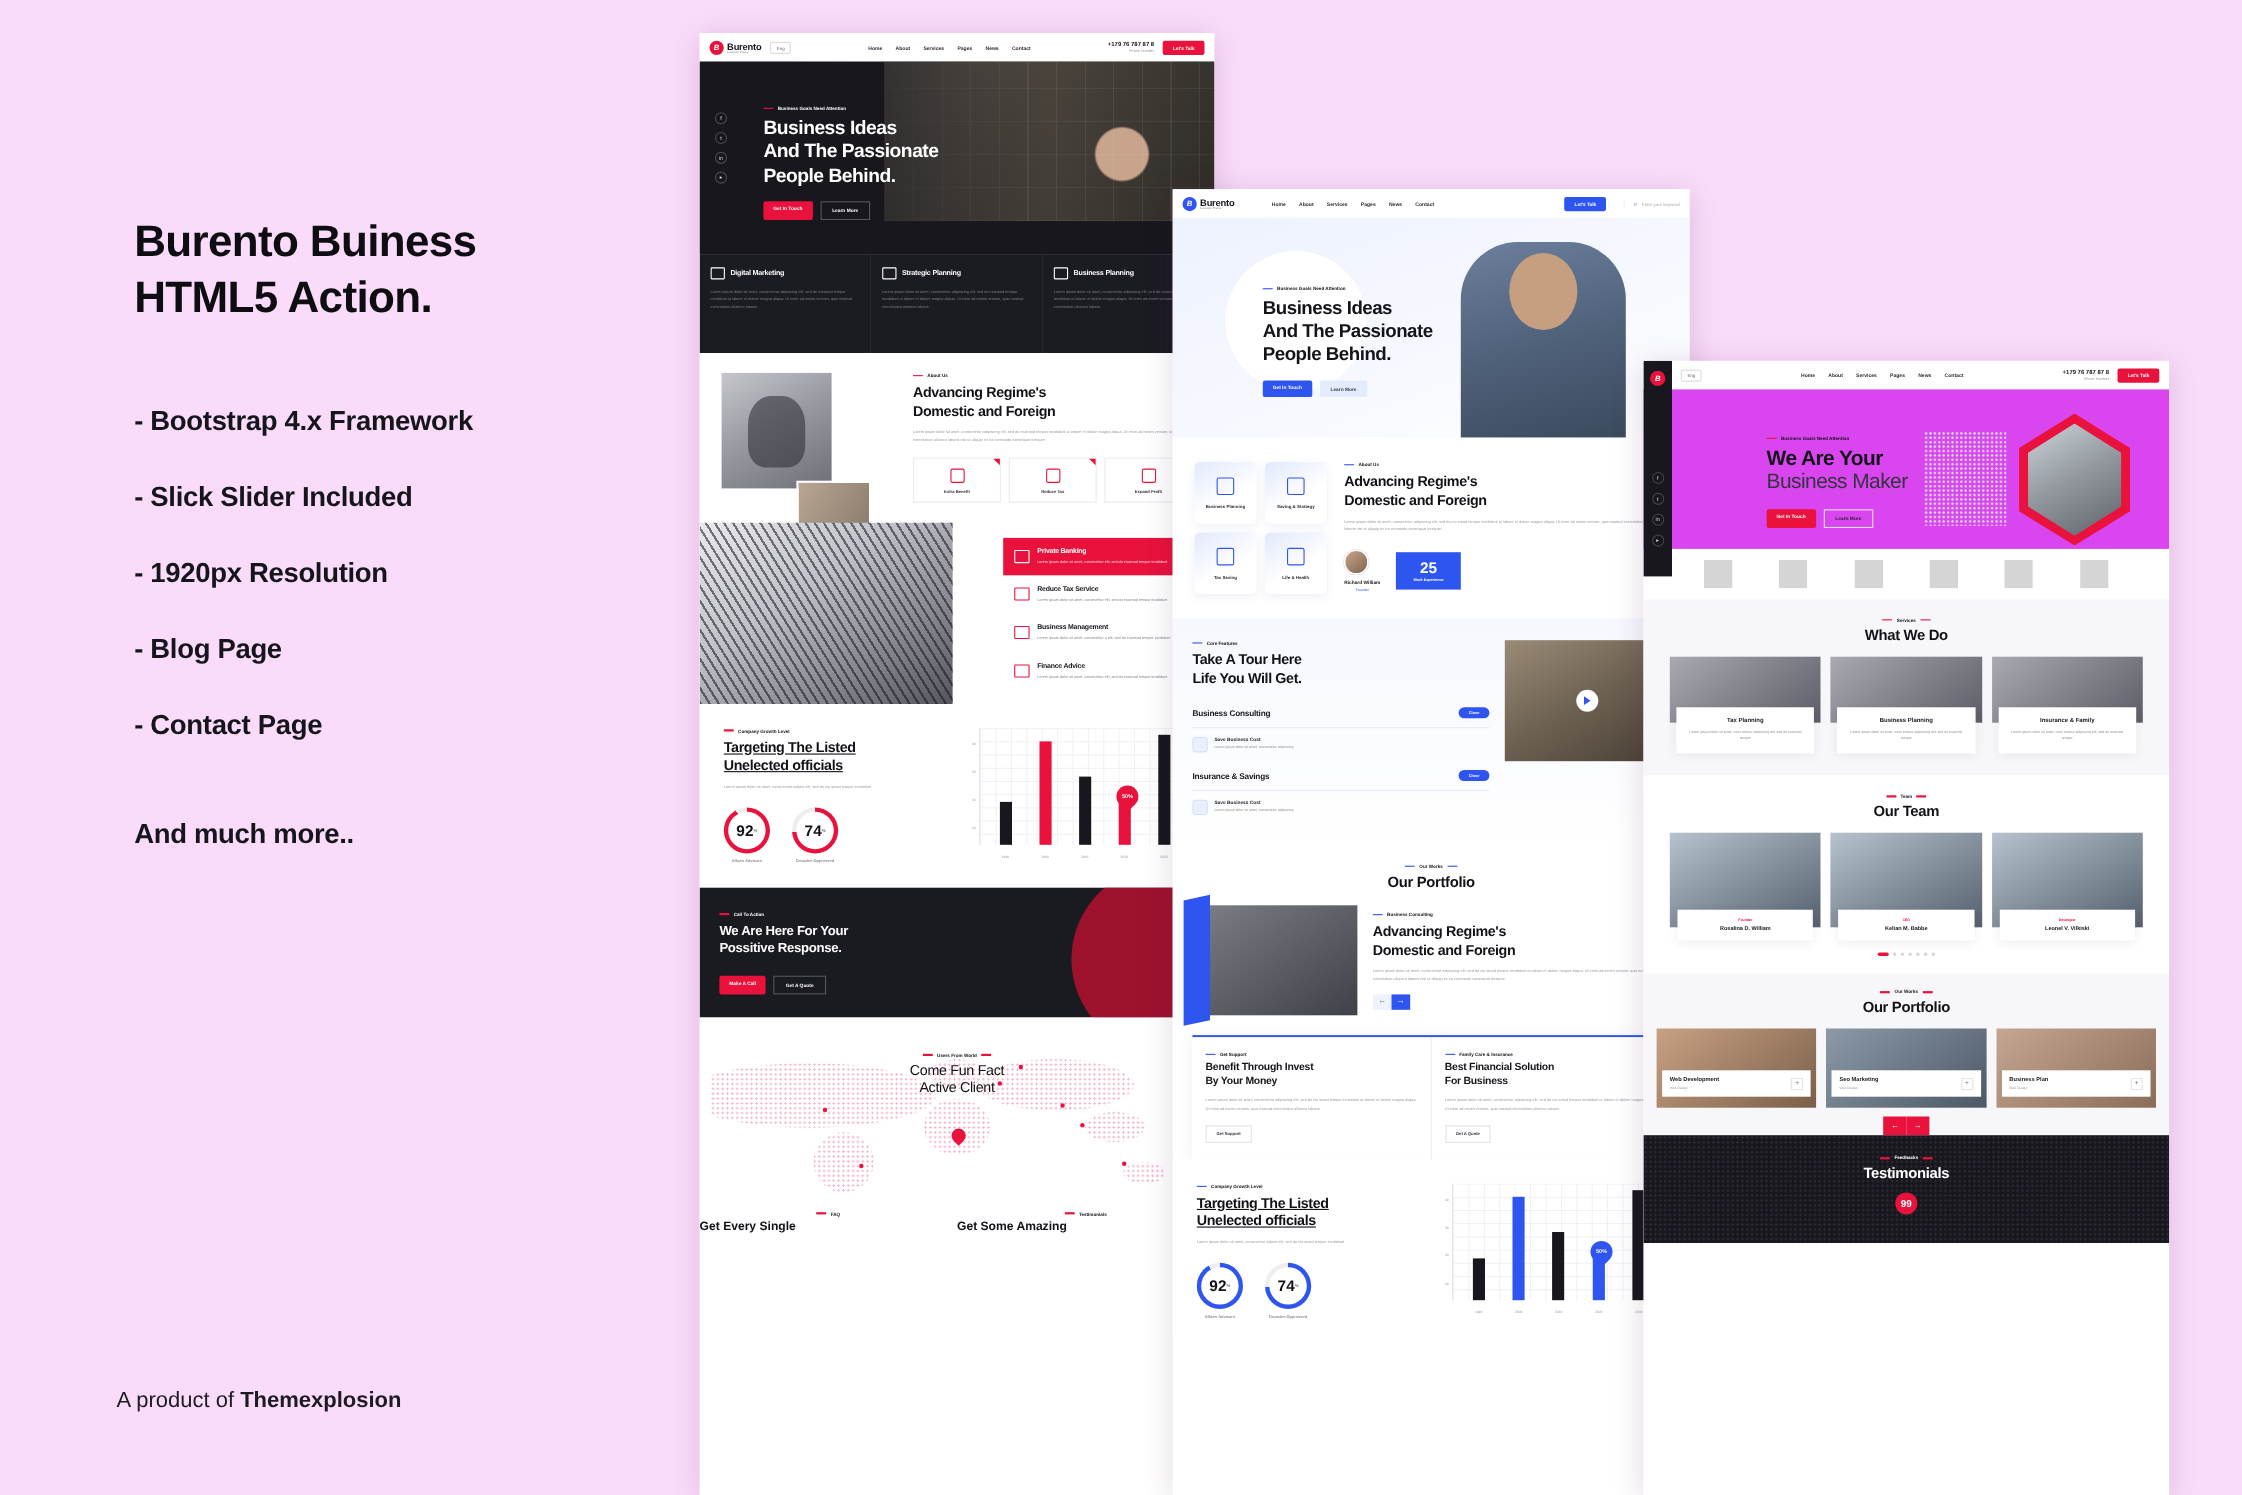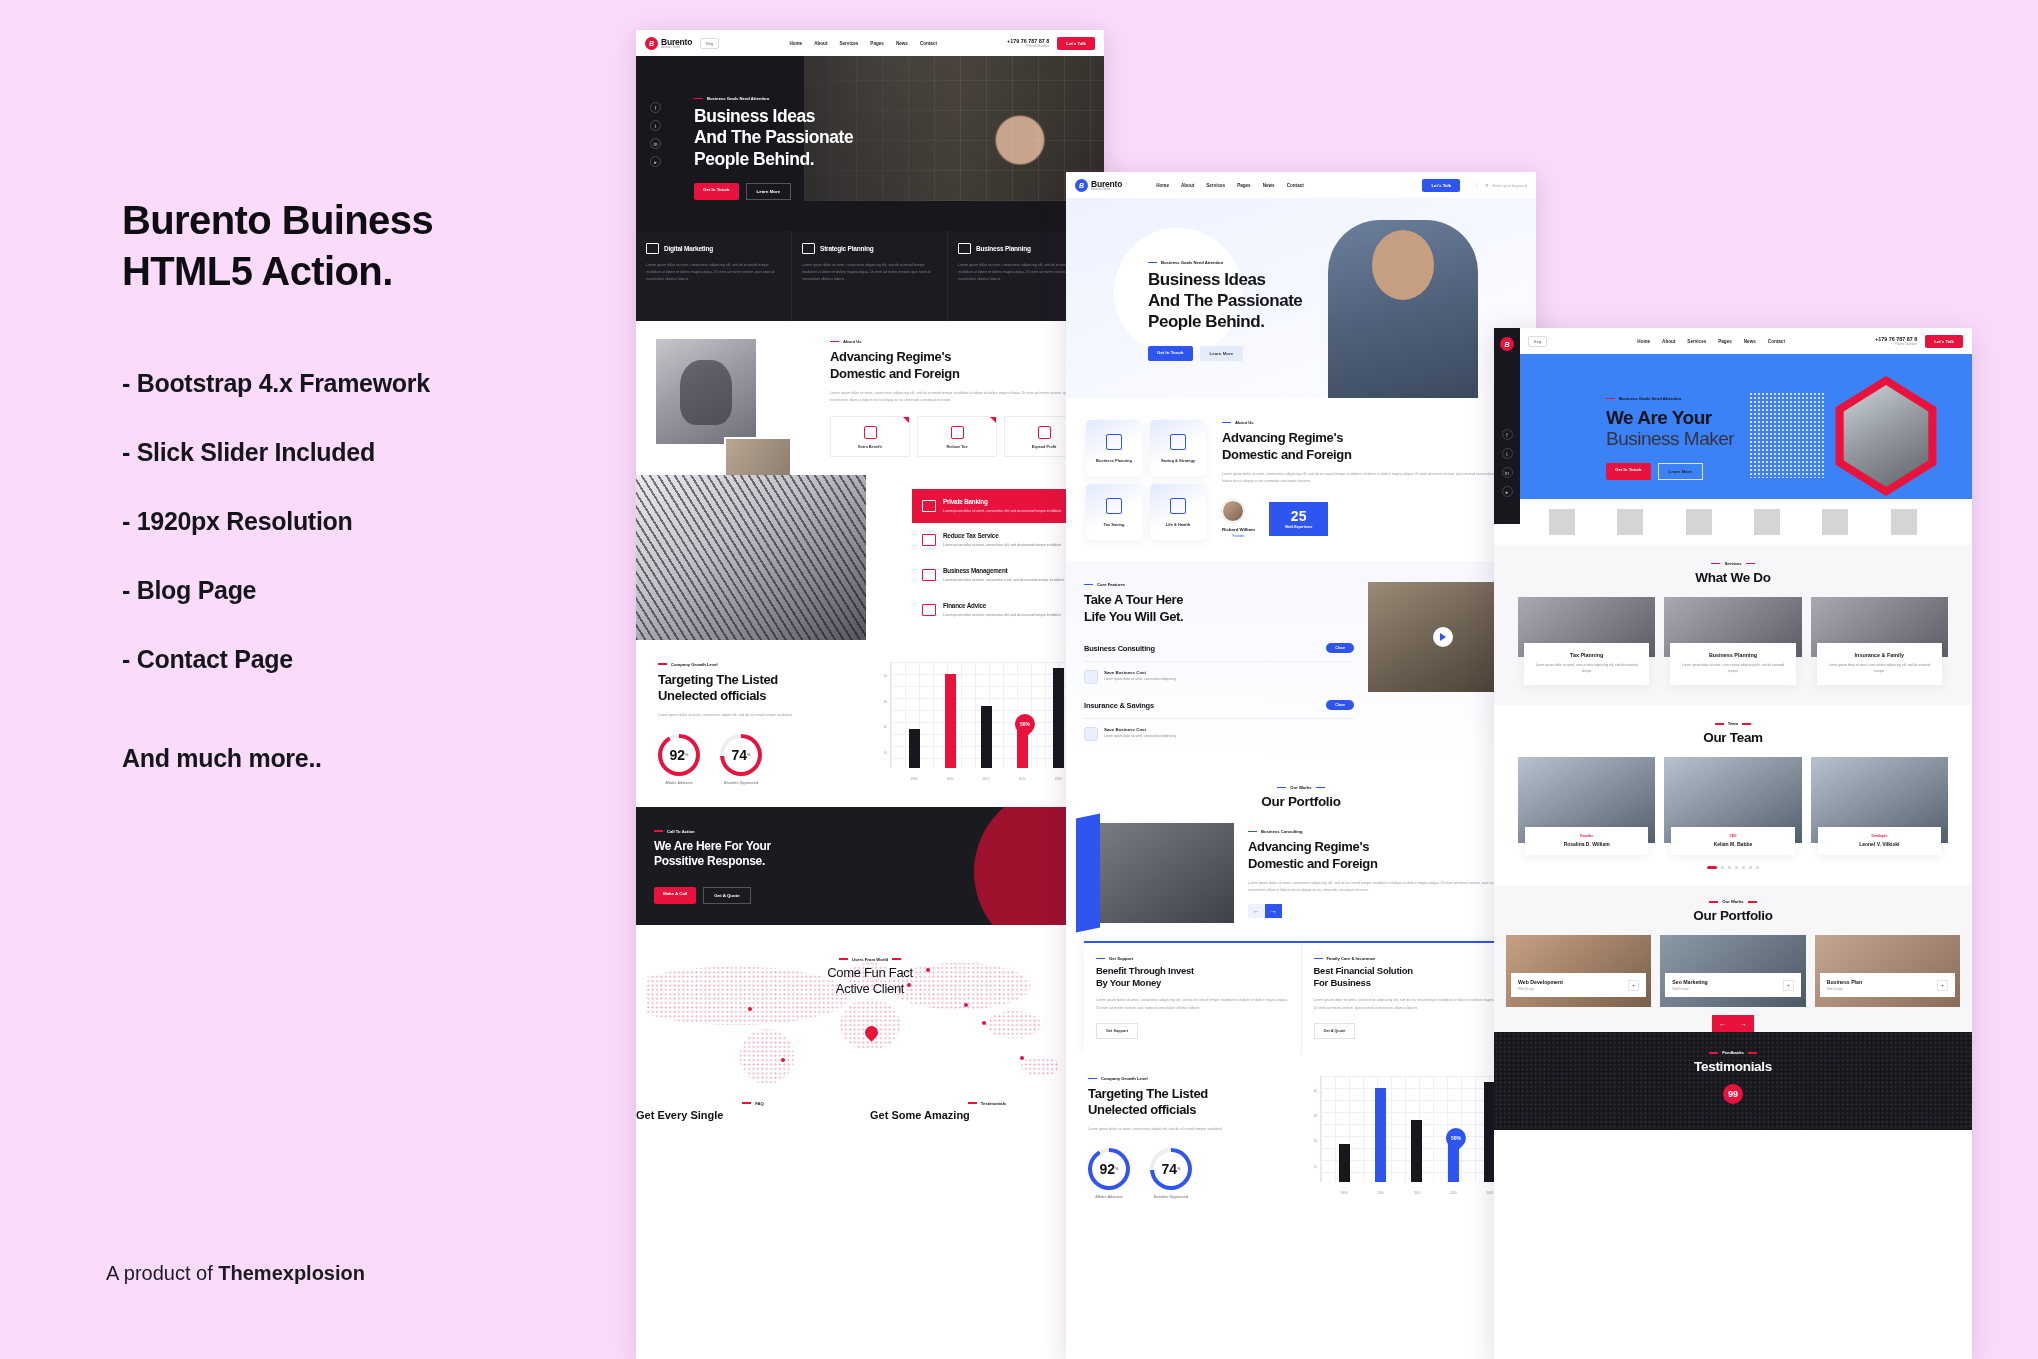--- a/index.html
+++ b/index.html
@@ -142,21 +142,21 @@
   .svc2-item .ic { width: 14px; height: 12px; border: 1.1px solid #e8123c; border-radius: 1px; flex: none; margin-top: 2px; }
   .svc2-item.active .ic { border-color: #fff; }
   .svc2-item h4 { font-size: 6.3px; font-weight: 800; color: #15151c; letter-spacing: -.2px; }
   .svc2-item.active h4 { color: #fff; }
   .svc2-item p { font-size: 3.4px; color: #86868f; line-height: 1.95; margin-top: 3px; }
   .svc2-item.active p { color: #ffd8e0; }
 
   
   .growth { display: flex; gap: 16px; padding: 22px 22px; background: #fff; }
   .growth-l { width: 200px; }
-  .growth-title { font-size: 13px; font-weight: 800; color: #111118; line-height: 1.26; margin-top: 5px; letter-spacing: -.35px; }
+  .growth-title { font-size: 13px; font-weight: 800; color: #111118; line-height: 1.26; margin-top: 5px; letter-spacing: -.35px; text-decoration: underline; }
   .donuts { display: flex; gap: 20px; margin-top: 14px; }
   .donut { text-align: center; }
   .donut .ring {
     width: 42px; height: 42px; border-radius: 50%;
     display: flex; align-items: center; justify-content: center;
     font-size: 14px; font-weight: 800; color: #111118;
   }
   .donut .cap { font-size: 3.6px; color: #8b8b95; margin-top: 5px; font-weight: 600; }
   .chart { flex: 1; position: relative; }
   .chart-grid { position: absolute; left: 16px; right: 0; top: 0; bottom: 17px;
@@ -259,21 +259,21 @@
   .twocards > div { flex: 1; padding: 13px 12px 15px; background: #fff; }
   .twocards > div:first-child { border-right: 1px solid #eef0f6; }
   .twocards h4 { font-size: 9.5px; font-weight: 800; color: #14141b; line-height: 1.27; margin-top: 4px; letter-spacing: -.25px; }
   .btn-ghost { display: inline-block; margin-top: 11px; border: 1px solid #dfe3ee; color: #32323c; font-size: 3.8px; font-weight: 700; padding: 5px 9px; }
 
   
   .m3rail { position: absolute; left: 0; top: 0; width: 26px; height: 196px; background: #17171d; z-index: 6;
     display: flex; flex-direction: column; align-items: center; padding-top: 9px; }
   .m3rail .sp { margin-top: 78px; display: flex; flex-direction: column; gap: 8px; }
   .m3rail .s { width: 11px; height: 11px; border-radius: 50%; border: 1px solid #43434e; color: #cfcfd8; font-size: 5px; display: flex; align-items: center; justify-content: center; }
-  .hero3 { position: relative; height: 145px; background: #3b82f6; overflow: hidden; }
+  .hero3 { position: relative; height: 145px; background: #d946ef; overflow: hidden; }
   .hero3-txt { position: absolute; left: 112px; top: 42px; }
   .h3a { font-size: 19px; font-weight: 800; color: #14141b; line-height: 1.12; letter-spacing: -.5px; }
   .h3b { font-size: 19px; font-weight: 300; color: #34343e; line-height: 1.12; letter-spacing: -.5px; }
   .hexwrap { position: absolute; right: 30px; top: 22px; width: 112px; height: 120px; }
   .hex {
     position: absolute; inset: 0; background: #e8123c;
     clip-path: polygon(50% 0%, 95% 26%, 95% 74%, 50% 100%, 5% 74%, 5% 26%);
   }
   .hex-in {
     position: absolute; inset: 9px; background: linear-gradient(150deg,#cfd6dd 0%,#93999f 48%,#5d6268 100%);

